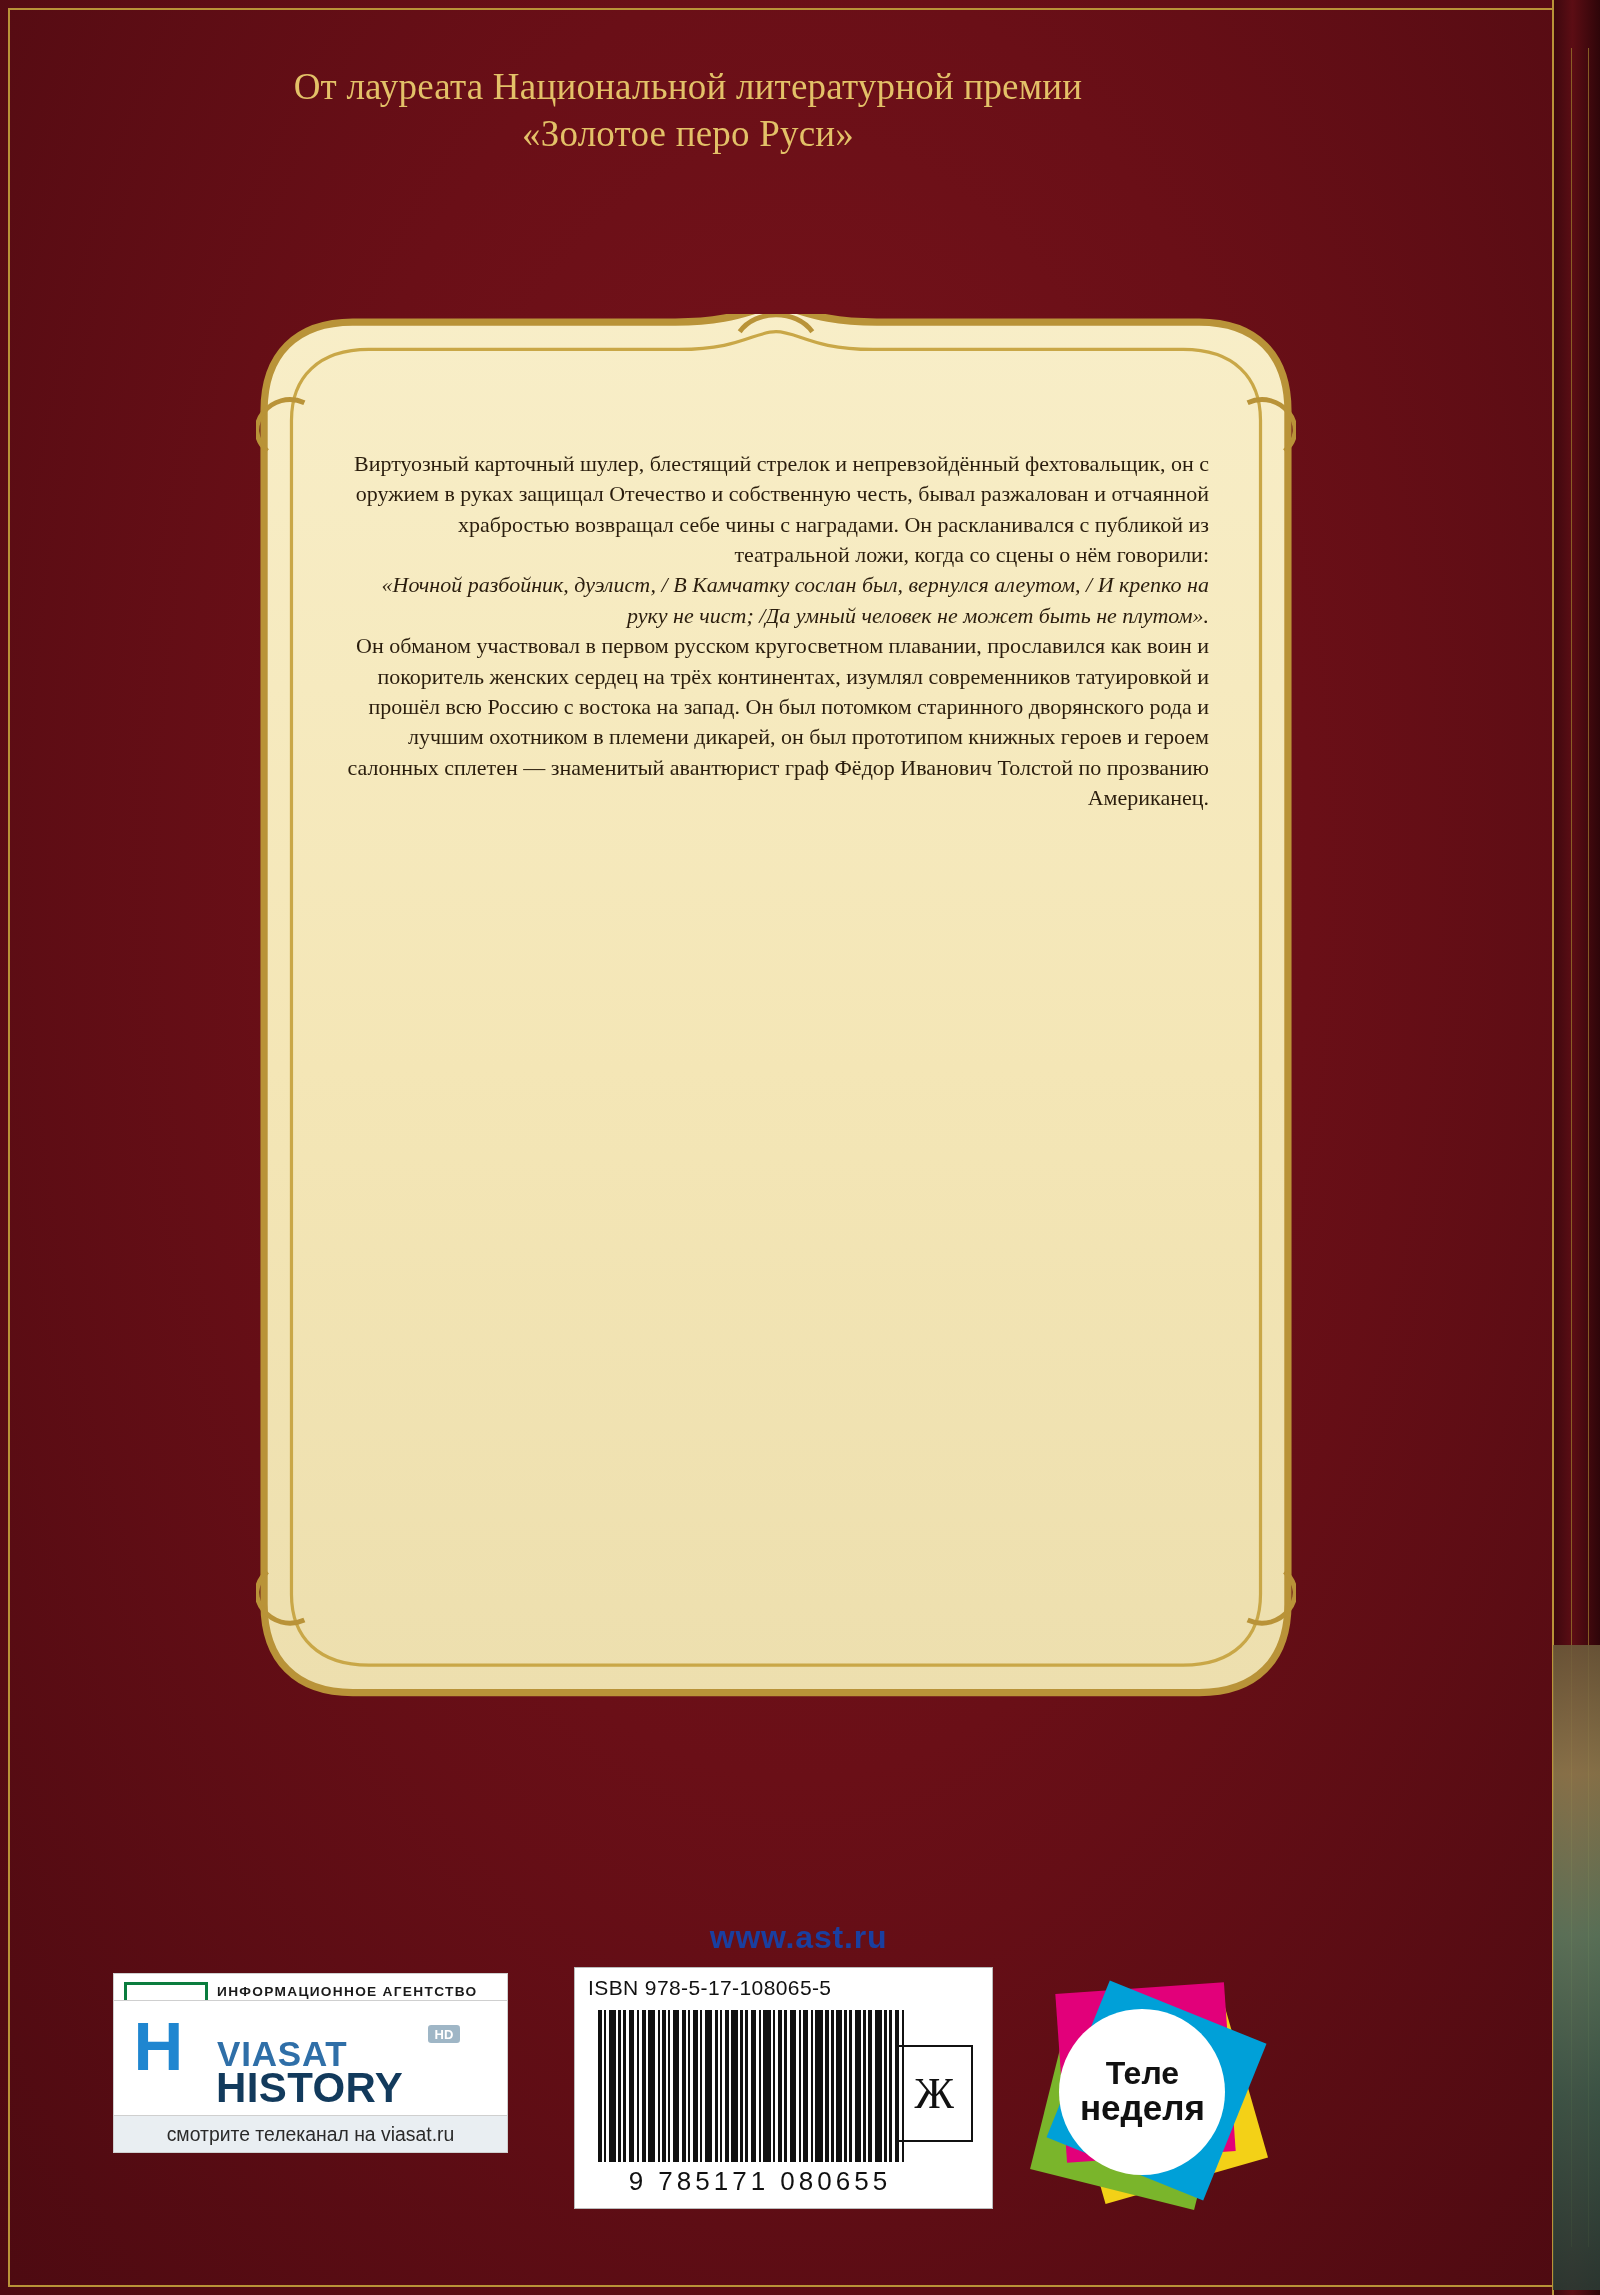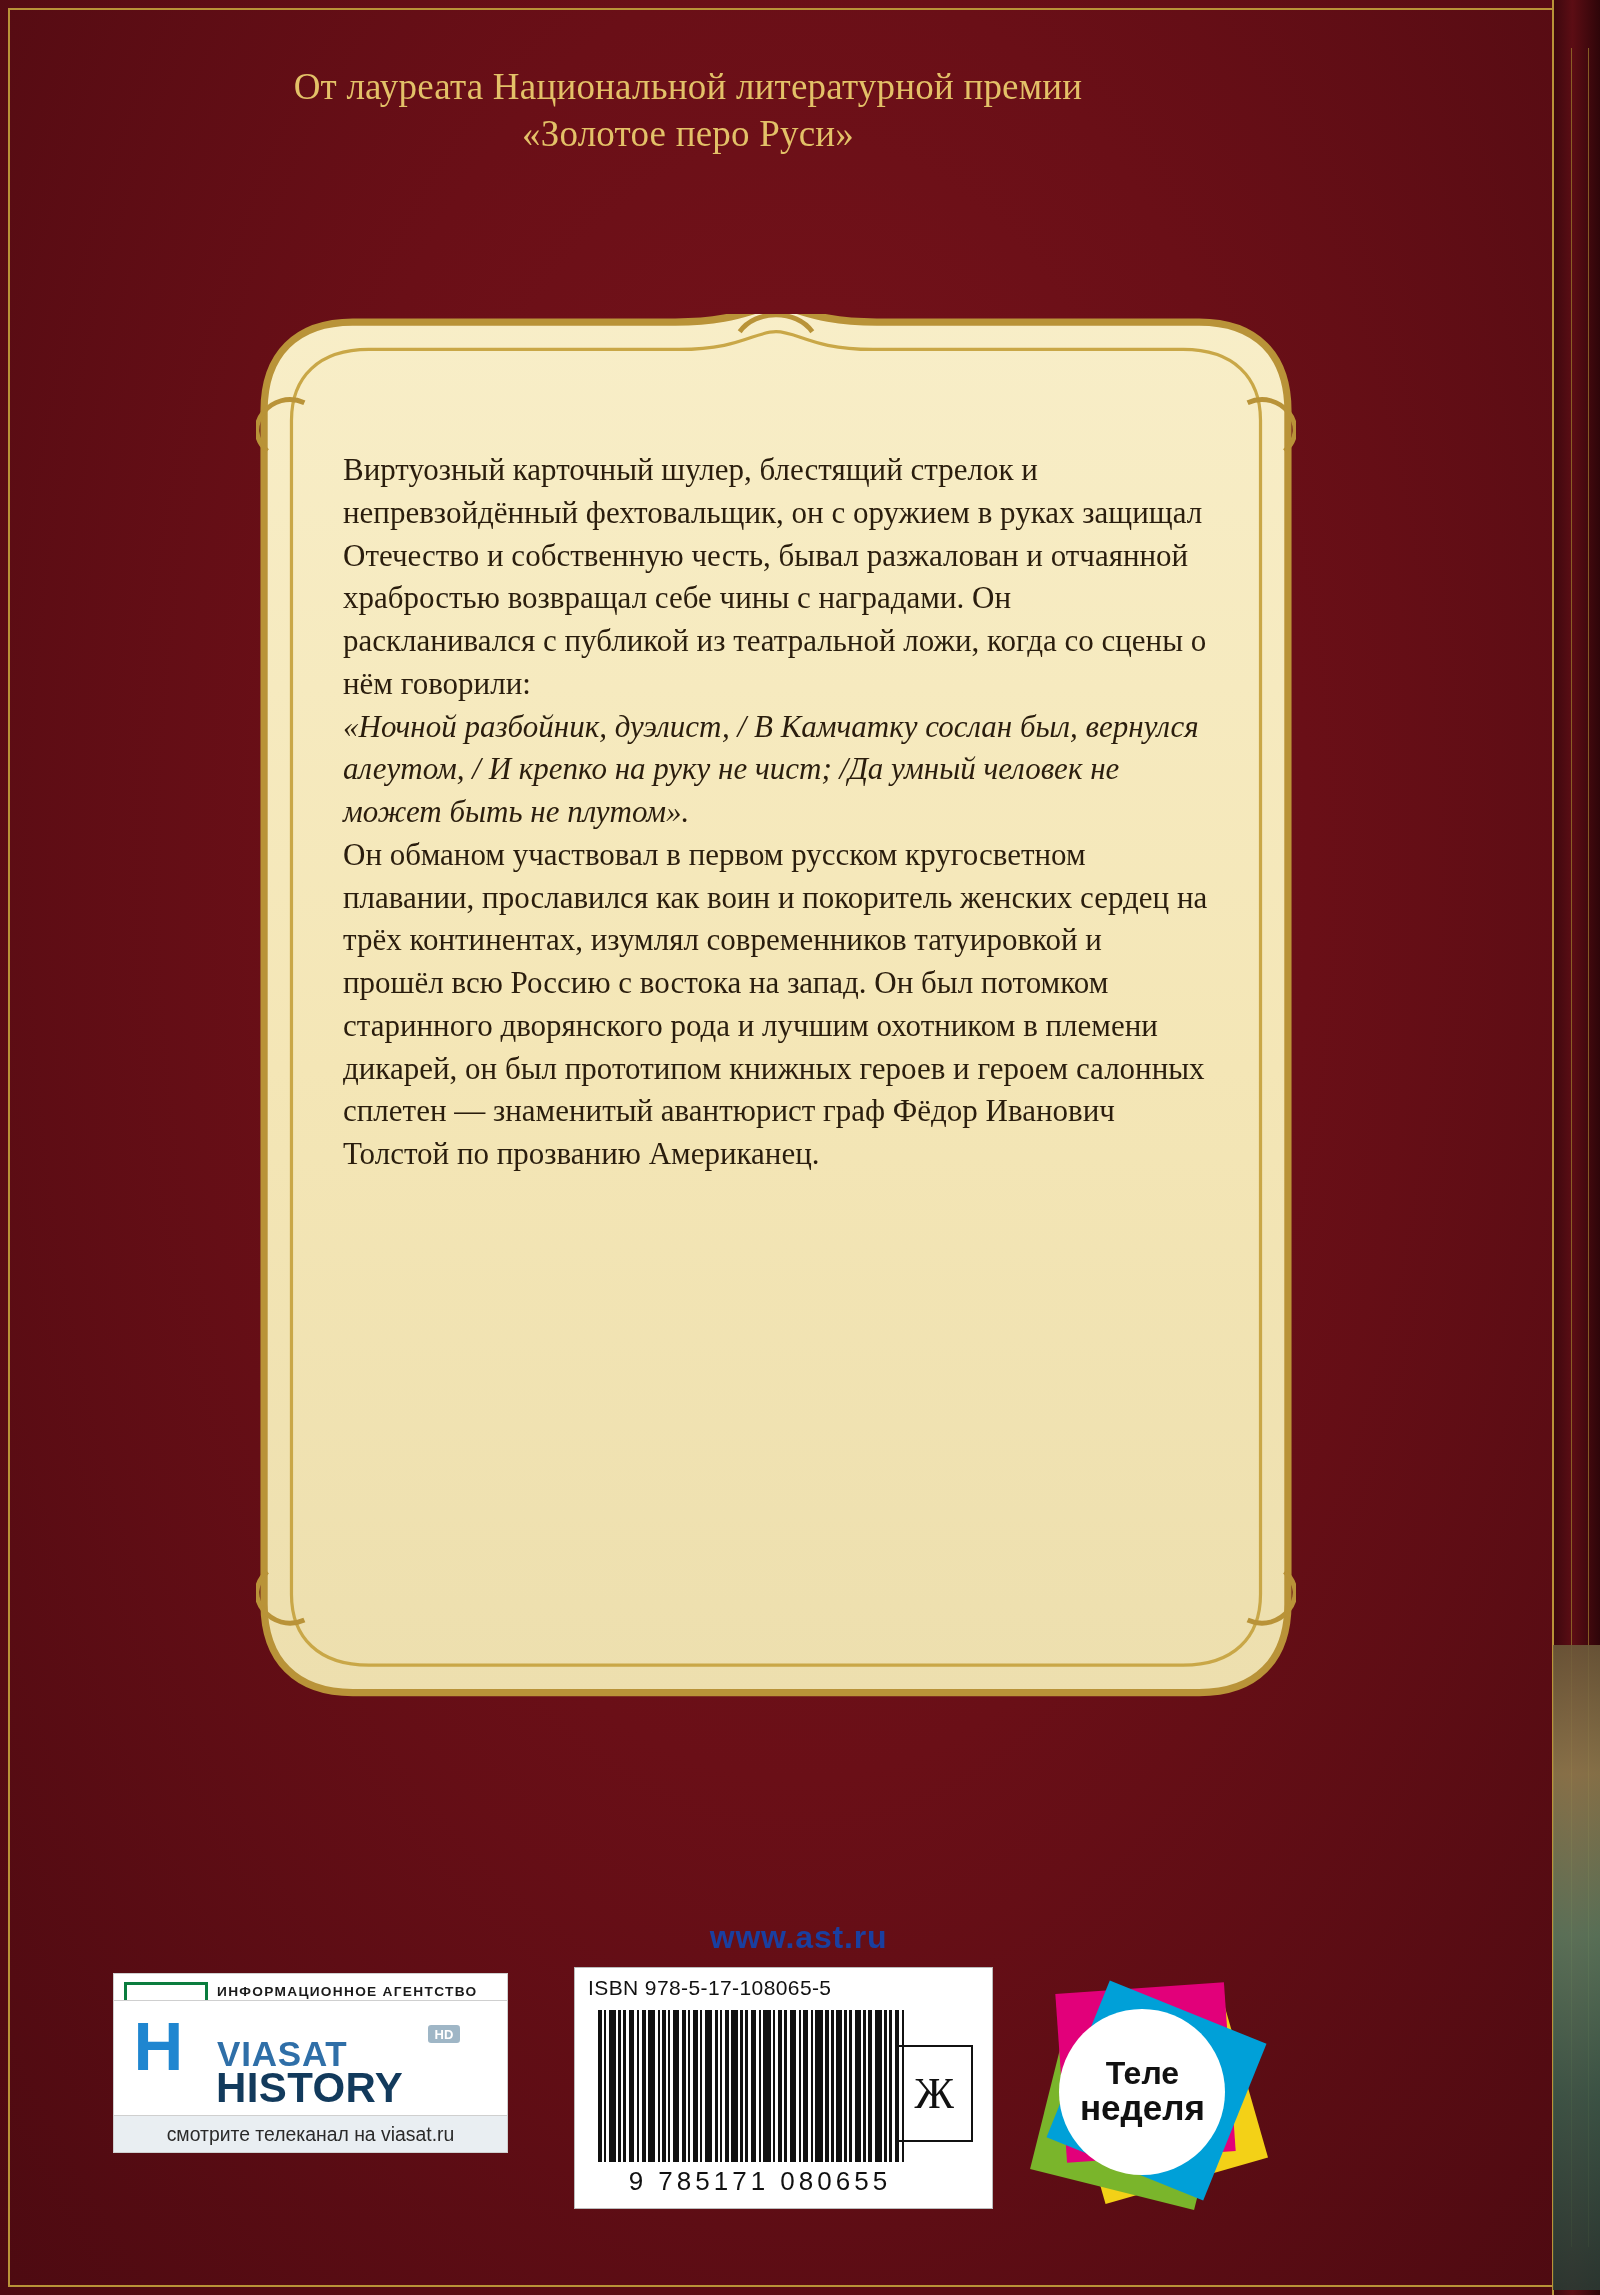--- a/index.html
+++ b/index.html
@@ -91,23 +91,23 @@
   .panel-svg {
     position: absolute;
     inset: 0;
   }
   .panel-text {
     position: absolute;
     left: 87px;
     top: 135px;
     width: 866px;
     height: 1129px;
-    text-align: left;
+    text-align: right;
     color: #2a1d0d;
-    font-size: 31px;
+    font-size: 22px;
     line-height: 1.38;
     font-family: "Liberation Serif", serif;
   }
   .panel-text p { margin: 0; }
   .panel-text .quote { font-style: italic; }
 
   
   .rosbalt {
     position: absolute;
     left: 113px;

